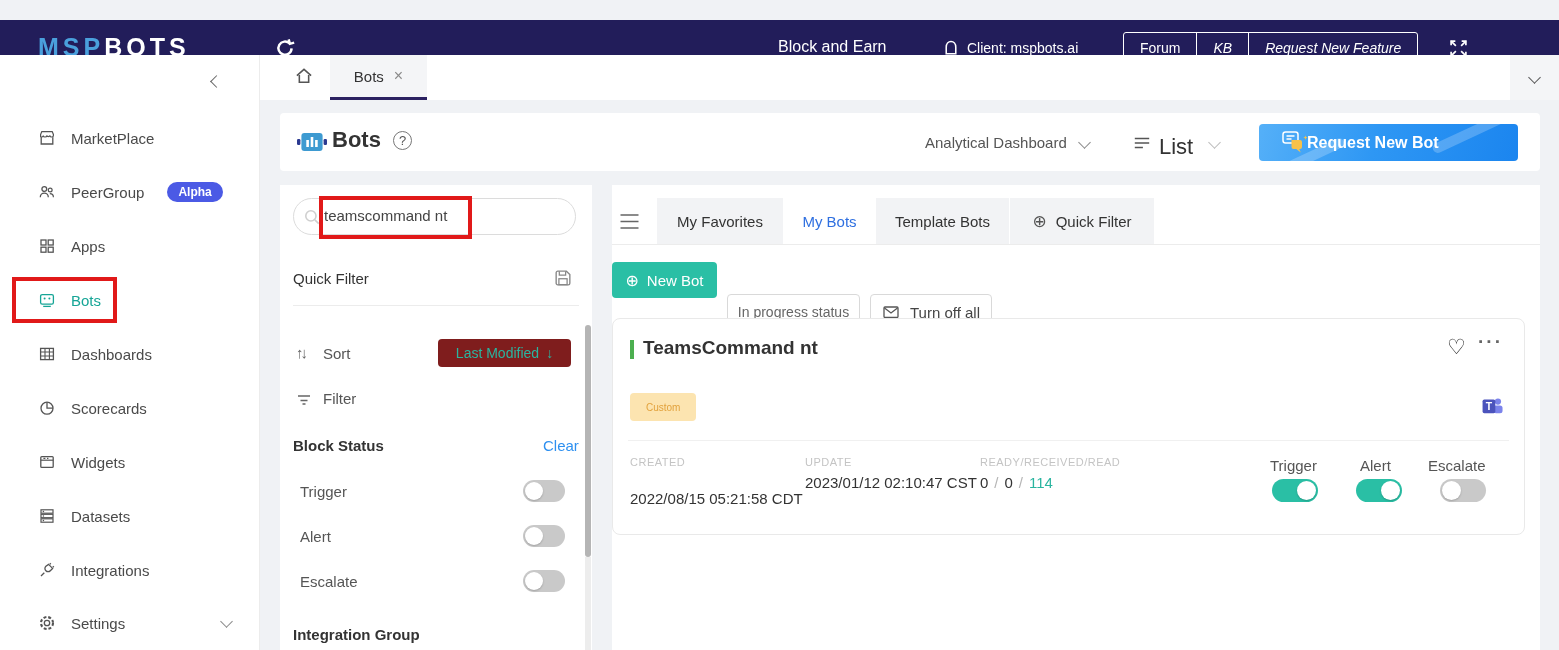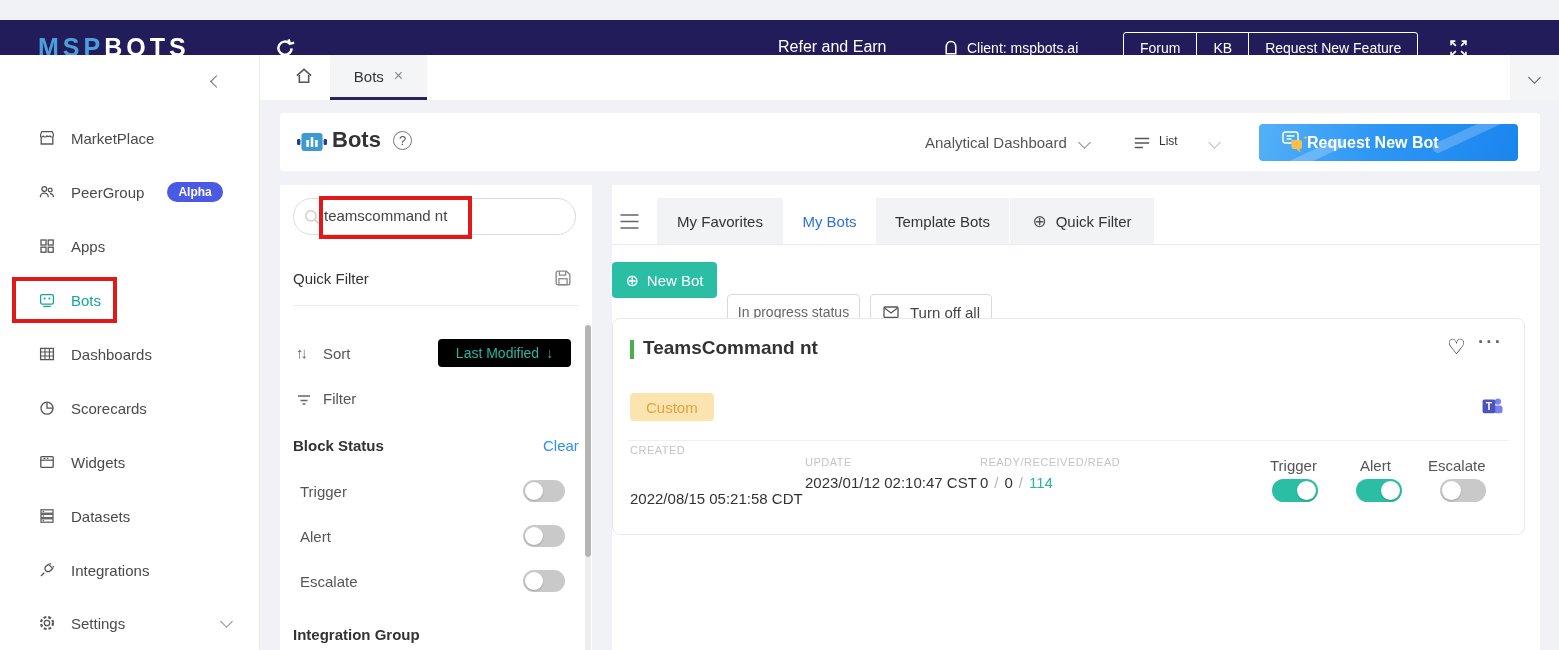--- a/index.html
+++ b/index.html
@@ -6,21 +6,21 @@
   #root{position:relative;width:1559px;height:650px;background:#f0f2f5;overflow:hidden;}
   .abs{position:absolute;}
   
   .topbar{position:absolute;left:0;top:0;width:1559px;height:55px;background:#221d5a;color:#fff;margin-top:20px;}
   .logo{position:absolute;left:38px;top:13px;font-size:25px;font-weight:bold;letter-spacing:4px;cursor:pointer;}
   .logo .msp{color:#4aa0dc;}
   .logo .bots{color:#ffffff;}
   .hdr-text{position:absolute;color:#fff;}
   .navgroup{position:absolute;left:1123px;top:12px;height:32px;border:1px solid #fff;border-radius:3px;display:flex;align-items:stretch;box-sizing:border-box;}
   .navbtn{display:flex;align-items:center;justify-content:center;padding:0 16px;font-size:14px;color:#fff;cursor:pointer;}
-  .navbtn + .navbtn{border-left:1px solid #fff;}
+  .navbtn + .navbtn{border-left:1px solid #fff;font-style:italic;}
   
   .sidebar{position:absolute;left:0;top:55px;width:260px;height:595px;background:#fff;border-right:1px solid #ececec;box-sizing:border-box;}
   .side-item{position:absolute;display:flex;align-items:center;gap:15px;left:38px;height:26px;color:#4a4a4a;font-size:15px;cursor:pointer;}
   .side-item.active{color:#16a596;}
   .badge-alpha{display:inline-block;background:#4b5ae5;color:#fff;font-size:12px;font-weight:bold;border-radius:11px;padding:3px 11px;margin-left:8px;}
   .chev{display:inline-block;width:8px;height:8px;border-right:1.7px solid #888;border-bottom:1.7px solid #888;}
   .chev-down{transform:rotate(45deg);}
   .chev-left{transform:rotate(135deg);}
   
   .tabstrip{position:absolute;left:260px;top:55px;width:1299px;height:45px;background:#fff;}
@@ -34,21 +34,21 @@
   .selector-text{position:absolute;font-size:15px;color:#555;cursor:pointer;}
   .req-btn{position:absolute;left:1259px;top:124px;width:259px;height:37px;border-radius:4px;background:linear-gradient(105deg,#55b0f8 0%,#2e97f4 45%,#1b85ef 100%);overflow:hidden;display:flex;align-items:center;cursor:pointer;}
   .req-btn .stripe{position:absolute;background:rgba(255,255,255,.22);height:10px;border-radius:5px;transform:rotate(-25deg);}
   .req-btn .lbl{position:relative;color:#fff;font-weight:bold;font-size:16px;margin-left:48px;}
   
   .filterpanel{position:absolute;left:280px;top:185px;width:312px;height:465px;background:#fff;}
   .search-box{position:absolute;left:293px;top:198px;width:283px;height:37px;border:1px solid #dcdcdc;border-radius:19px;box-sizing:border-box;background:#fff;}
   .search-text{position:absolute;left:324px;top:207px;font-size:15px;color:#444;}
   .panel-label{position:absolute;font-size:15px;color:#333;}
   .panel-bold{position:absolute;font-size:15px;font-weight:bold;color:#333;}
-  .sort-pill{position:absolute;left:438px;top:339px;width:133px;height:28px;background:#000000;border-radius:4px;display:flex;align-items:center;justify-content:center;gap:7px;color:#2ab5a0;font-size:14px;cursor:pointer;}
+  .sort-pill{position:absolute;left:438px;top:339px;width:133px;height:28px;background:#7f1d1d;border-radius:4px;display:flex;align-items:center;justify-content:center;gap:7px;color:#2ab5a0;font-size:14px;cursor:pointer;}
   .clear-link{position:absolute;left:543px;top:437px;color:#2e90f0;font-size:15px;cursor:pointer;}
   .divider{position:absolute;background:#ececec;height:1px;}
   .switch{position:absolute;width:42px;height:22px;border-radius:12px;background:#c9c9c9;cursor:pointer;}
   .switch .knob{position:absolute;top:2px;left:2px;width:18px;height:18px;border-radius:50%;background:#fff;box-shadow:0 1px 2px rgba(0,0,0,.2);}
   .switch.on{background:#2abfa5;}
   .switch.on .knob{left:auto;right:2px;}
   .switch.sw-lg{width:46px;height:23px;}
   .switch.sw-lg .knob{width:19px;height:19px;}
   .scroll-thumb{position:absolute;left:585px;top:325px;width:6px;height:232px;background:#b5b5b5;border-radius:3px;cursor:pointer;}
   .scroll-track{position:absolute;left:585px;top:557px;width:6px;height:93px;background:#ededed;}
@@ -56,42 +56,42 @@
   .mainpanel{position:absolute;left:612px;top:185px;width:928px;height:465px;background:#fff;}
   .mtab{position:absolute;top:198px;height:46px;display:flex;align-items:center;justify-content:center;font-size:15px;color:#333;background:#f2f3f5;cursor:pointer;box-sizing:border-box;border-right:1px solid #fff;gap:9px;}
   .mtab.active{background:#fff;color:#2e6fe0;}
   .btn-teal{position:absolute;left:612px;top:262px;width:105px;height:36px;background:#2abfa5;border-radius:4px;color:#fff;font-size:15px;display:flex;align-items:center;justify-content:center;gap:8px;cursor:pointer;}
   .btn-ghost{position:absolute;top:262px;height:36px;background:#fff;border:1px solid #d9d9d9;border-radius:4px;color:#666;display:flex;align-items:center;justify-content:center;gap:9px;cursor:pointer;box-sizing:border-box;margin-top:32px;}
   .bot-card{position:absolute;left:612px;top:318px;width:913px;height:217px;background:#fff;border:1px solid #e9e9e9;border-radius:8px;box-sizing:border-box;}
   .green-bar{position:absolute;left:630px;top:340px;width:4px;height:19px;background:#4caf50;}
   .card-title{position:absolute;left:643px;top:337px;font-size:19px;font-weight:bold;color:#333;}
   .heart{position:absolute;left:1447px;top:335px;font-size:21px;color:#222;cursor:pointer;}
   .dots{position:absolute;left:1478px;top:331px;font-size:19px;font-weight:bold;color:#666;letter-spacing:2px;cursor:pointer;}
-  .tag-custom{position:absolute;left:630px;top:393px;height:28px;padding:0 16px;background:#fce4b0;border-radius:4px;color:#e2a23c;font-size:15px;display:flex;align-items:center;}
+  .tag-custom{position:absolute;left:630px;top:393px;height:28px;padding:0 16px;background:#fce4b0;border-radius:4px;color:#e2a23c;font-size:10px;display:flex;align-items:center;}
   .meta-label{position:absolute;font-size:11px;color:#c4c4c4;letter-spacing:.5px;}
   .meta-value{position:absolute;font-size:15px;color:#333;}
   .slash{color:#b5b5b5;padding:0 6px;}
   .teal-num{color:#2ab5a0;}
   .card-toggle-label{position:absolute;font-size:15px;color:#555;}
   .red-box{position:absolute;border:4px solid #e11919;box-sizing:border-box;z-index:6;}
 </style>
 </head>
 <body>
 
 <div id="root">
 
   <div class="topbar">
     <div class="logo"><span class="msp">MSP</span><span class="bots">BOTS</span></div>
 
     <svg class="abs" style="left:274px;top:17px;" width="22" height="22" viewBox="0 0 18 18">
       <path d="M14.4 9.3a5.4 5.4 0 1 1-1.6-4" stroke="#fff" stroke-width="2" fill="none"></path>
       <path d="M12 2l1 3.6 3.5-1" stroke="#fff" stroke-width="2" fill="none"></path>
     </svg>
 
-    <div class="hdr-text" style="left:778px;top:18px;font-size:16px;">Refer and Earn</div>
+    <div class="hdr-text" style="left:778px;top:18px;font-size:16px;">Block and Earn</div>
 
     <svg class="abs" style="left:941px;top:17px;" width="20" height="20" viewBox="0 0 18 18">
       <path d="M4.7 15v-5.8C4.7 6 6.6 4 9 4s4.3 2 4.3 5.2V15H4.7z" stroke="#fff" stroke-width="1.4" fill="none"></path>
     </svg>
     <div class="hdr-text" style="left:967px;top:20px;font-size:14px;">Client: mspbots.ai</div>
 
     <div class="navgroup">
       <div class="navbtn">Forum</div>
       <div class="navbtn">KB</div>
       <div class="navbtn">Request New Feature</div>
@@ -223,21 +223,21 @@
   </svg>
   <div class="page-title">Bots</div>
   <div class="help-circle">?</div>
 
   <div class="selector-text" style="left:925px;top:134px;">Analytical Dashboard</div>
   <span class="chev chev-down abs" style="left:1080px;top:138px;"></span>
 
   <svg class="abs" style="left:1133px;top:136px;" width="18" height="14" viewBox="0 0 20 14">
       <path d="M2 2h16 M2 7h16 M2 12h9" stroke="#555" stroke-width="1.6" fill="none"></path>
     </svg>
-  <div class="selector-text" style="left:1159px;top:134px;font-size:12px;color:#333;">List</div>
+  <div class="selector-text" style="left:1159px;top:134px;font-size:22px;color:#333;">List</div>
   <span class="chev chev-down abs" style="left:1210px;top:138px;border-color:#bbb;"></span>
 
   <div class="req-btn">
     <span class="stripe" style="left:18px;top:27px;width:70px;"></span>
     <span class="stripe" style="left:170px;top:2px;width:90px;"></span>
     <svg class="abs" style="left:22px;top:6px;" width="30" height="26" viewBox="0 0 30 26">
       <rect x="2" y="2" width="15" height="11" rx="2.5" stroke="#fff" stroke-width="1.5" fill="none"></rect>
       <path d="M5.5 6h8 M5.5 9h5" stroke="#fff" stroke-width="1.3"></path>
       <path d="M10.5 10h8.5a2 2 0 0 1 2 2v5a2 2 0 0 1-2 2h-.7l1.4 3.4-4.4-3.4h-2.8a2 2 0 0 1-2-2z" fill="#f6c14a"></path>
       <path d="M24.5 5.5l.6 1.5 1.5.6-1.5.6-.6 1.5-.6-1.5-1.5-.6 1.5-.6z" fill="#f6c14a"></path>
@@ -339,21 +339,21 @@
 
   <div class="tag-custom">Custom</div>
   <svg class="abs" style="left:1481px;top:395px;" width="23" height="23" viewBox="0 0 22 22">
     <circle cx="16.2" cy="6.3" r="3" fill="#7b83eb"></circle>
     <rect x="12" y="10" width="8.6" height="7.4" rx="2.4" fill="#7b83eb"></rect>
     <rect x="1.5" y="4.3" width="12.2" height="13.2" rx="1.6" fill="#4b53bc"></rect>
     <text x="7.6" y="14.6" fill="#fff" font-size="10" font-weight="bold" text-anchor="middle" font-family="Liberation Sans, sans-serif">T</text>
   </svg>
   <div class="divider" style="left:628px;top:440px;width:881px;background:#f0f0f0;"></div>
 
-  <div class="meta-label" style="left:630px;top:444px;">CREATED</div>
+  <div class="meta-label" style="left:630px;top:456px;">CREATED</div>
   <div class="meta-value" style="left:630px;top:490px;">2022/08/15 05:21:58 CDT</div>
 
   <div class="meta-label" style="left:805px;top:456px;">UPDATE</div>
   <div class="meta-value" style="left:805px;top:474px;">2023/01/12 02:10:47 CST</div>
 
   <div class="meta-label" style="left:980px;top:456px;">READY/RECEIVED/READ</div>
   <div class="meta-value" style="left:980px;top:474px;"><span>0</span><span class="slash">/</span><span>0</span><span class="slash">/</span><span class="teal-num">114</span></div>
 
   <div class="card-toggle-label" style="left:1270px;top:457px;">Trigger</div>
   <div class="switch sw-lg on" style="left:1272px;top:479px;">

